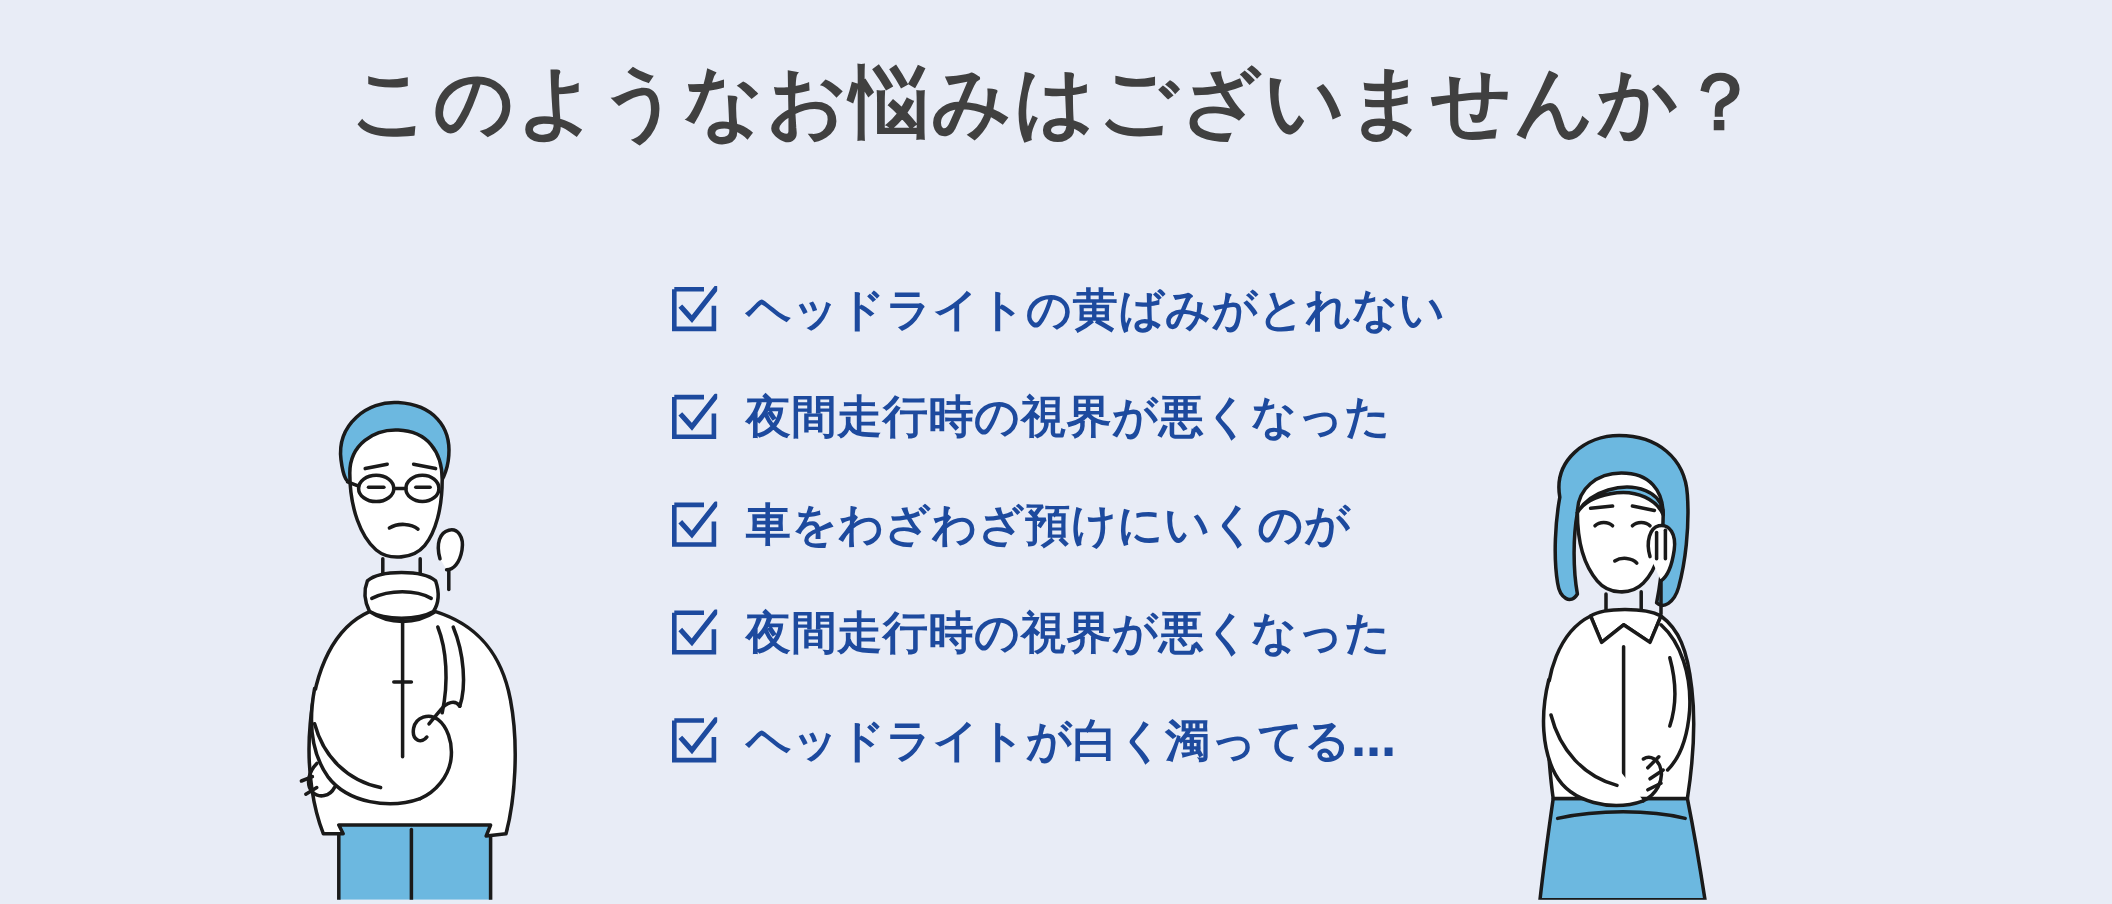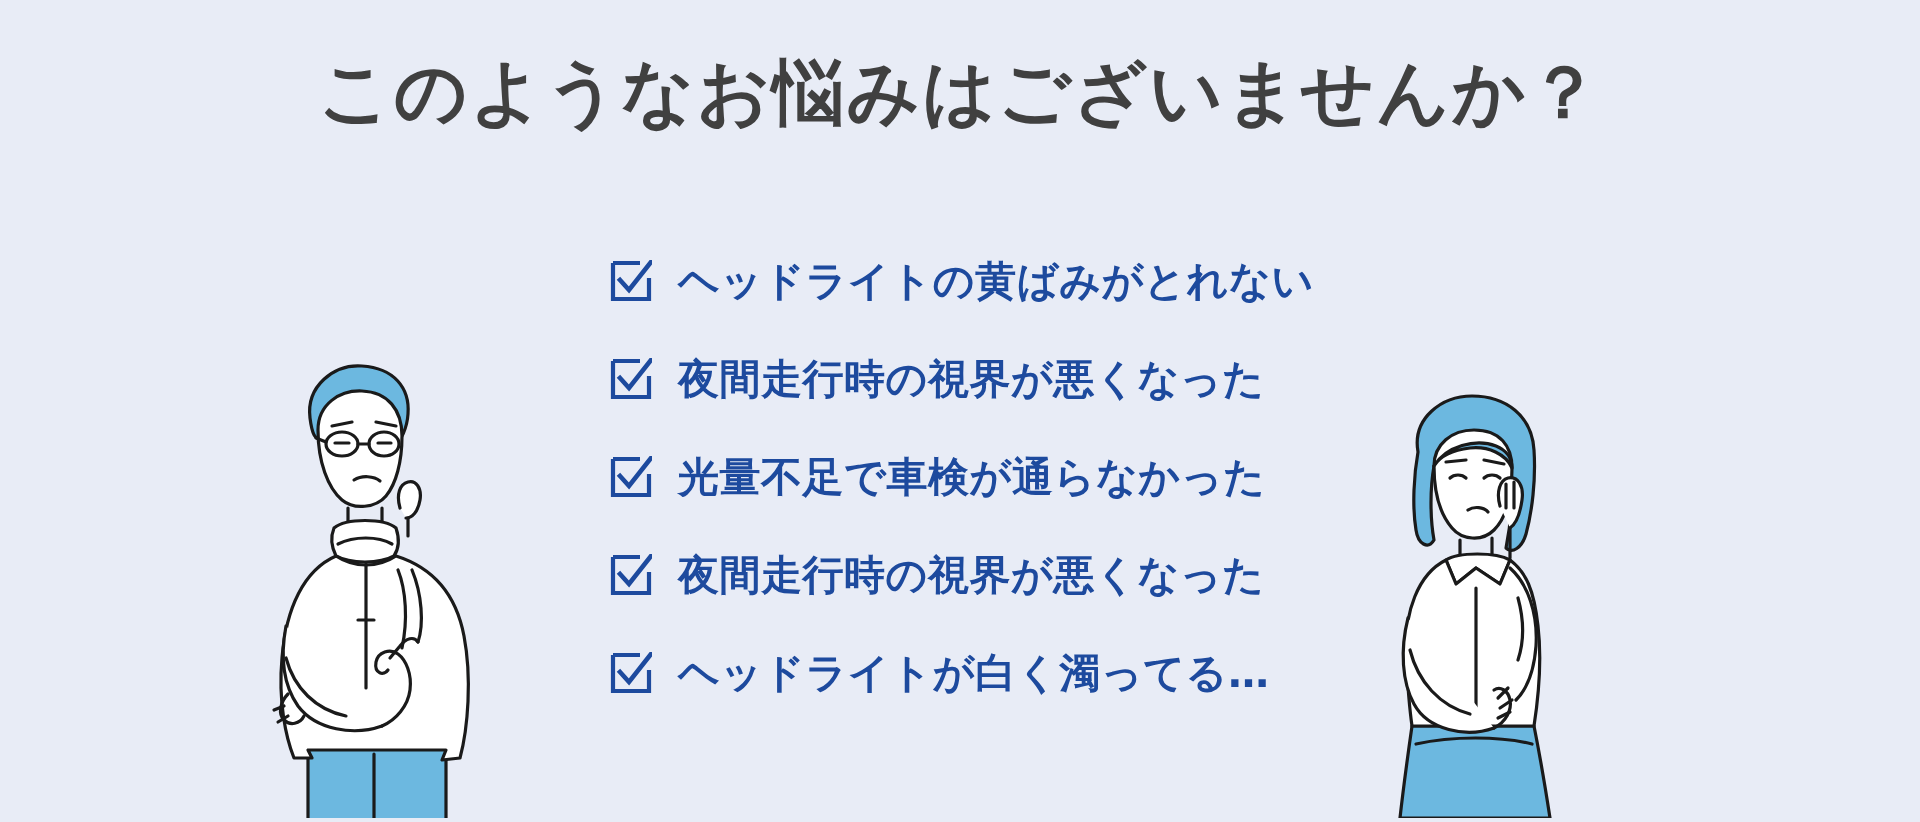--- a/index.html
+++ b/index.html
@@ -169,21 +169,21 @@
       <span class="check-label">夜間走行時の視界が悪くなった</span>
     </div>
 
     <div class="check-item">
       <span class="check-box">
         <svg width="42" height="42" viewBox="0 0 42 42" xmlns="http://www.w3.org/2000/svg">
           <path d="M3 3 H30 M3 3 V39 H39 V18" fill="none" stroke="#1d4a9e" stroke-width="4.2"></path>
           <path d="M10 20 L19 30 L41 2" fill="none" stroke="#1d4a9e" stroke-width="4.6" stroke-linecap="square"></path>
         </svg>
       </span>
-      <span class="check-label">光量不足で車検が通らなかった</span>
+      <span class="check-label">車をわざわざ預けにいくのが</span>
     </div>
 
     <div class="check-item">
       <span class="check-box">
         <svg width="42" height="42" viewBox="0 0 42 42" xmlns="http://www.w3.org/2000/svg">
           <path d="M3 3 H30 M3 3 V39 H39 V18" fill="none" stroke="#1d4a9e" stroke-width="4.2"></path>
           <path d="M10 20 L19 30 L41 2" fill="none" stroke="#1d4a9e" stroke-width="4.6" stroke-linecap="square"></path>
         </svg>
       </span>
       <span class="check-label">夜間走行時の視界が悪くなった</span>

